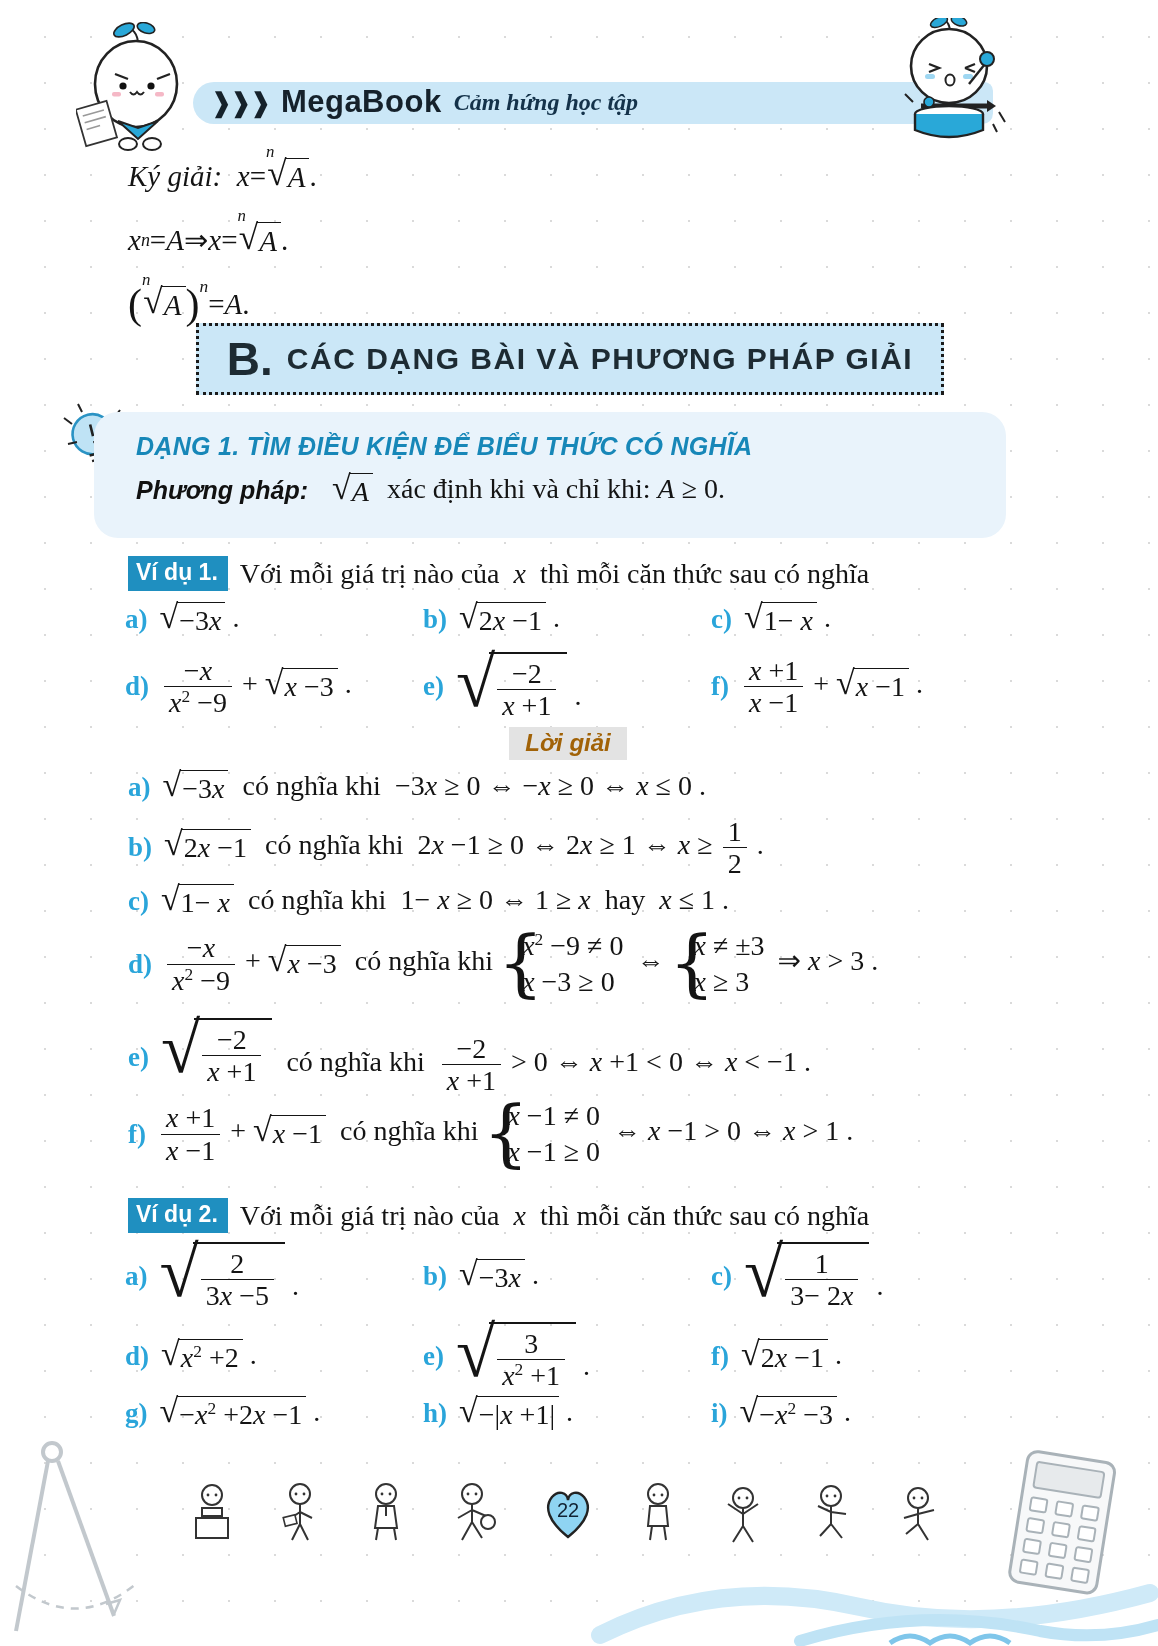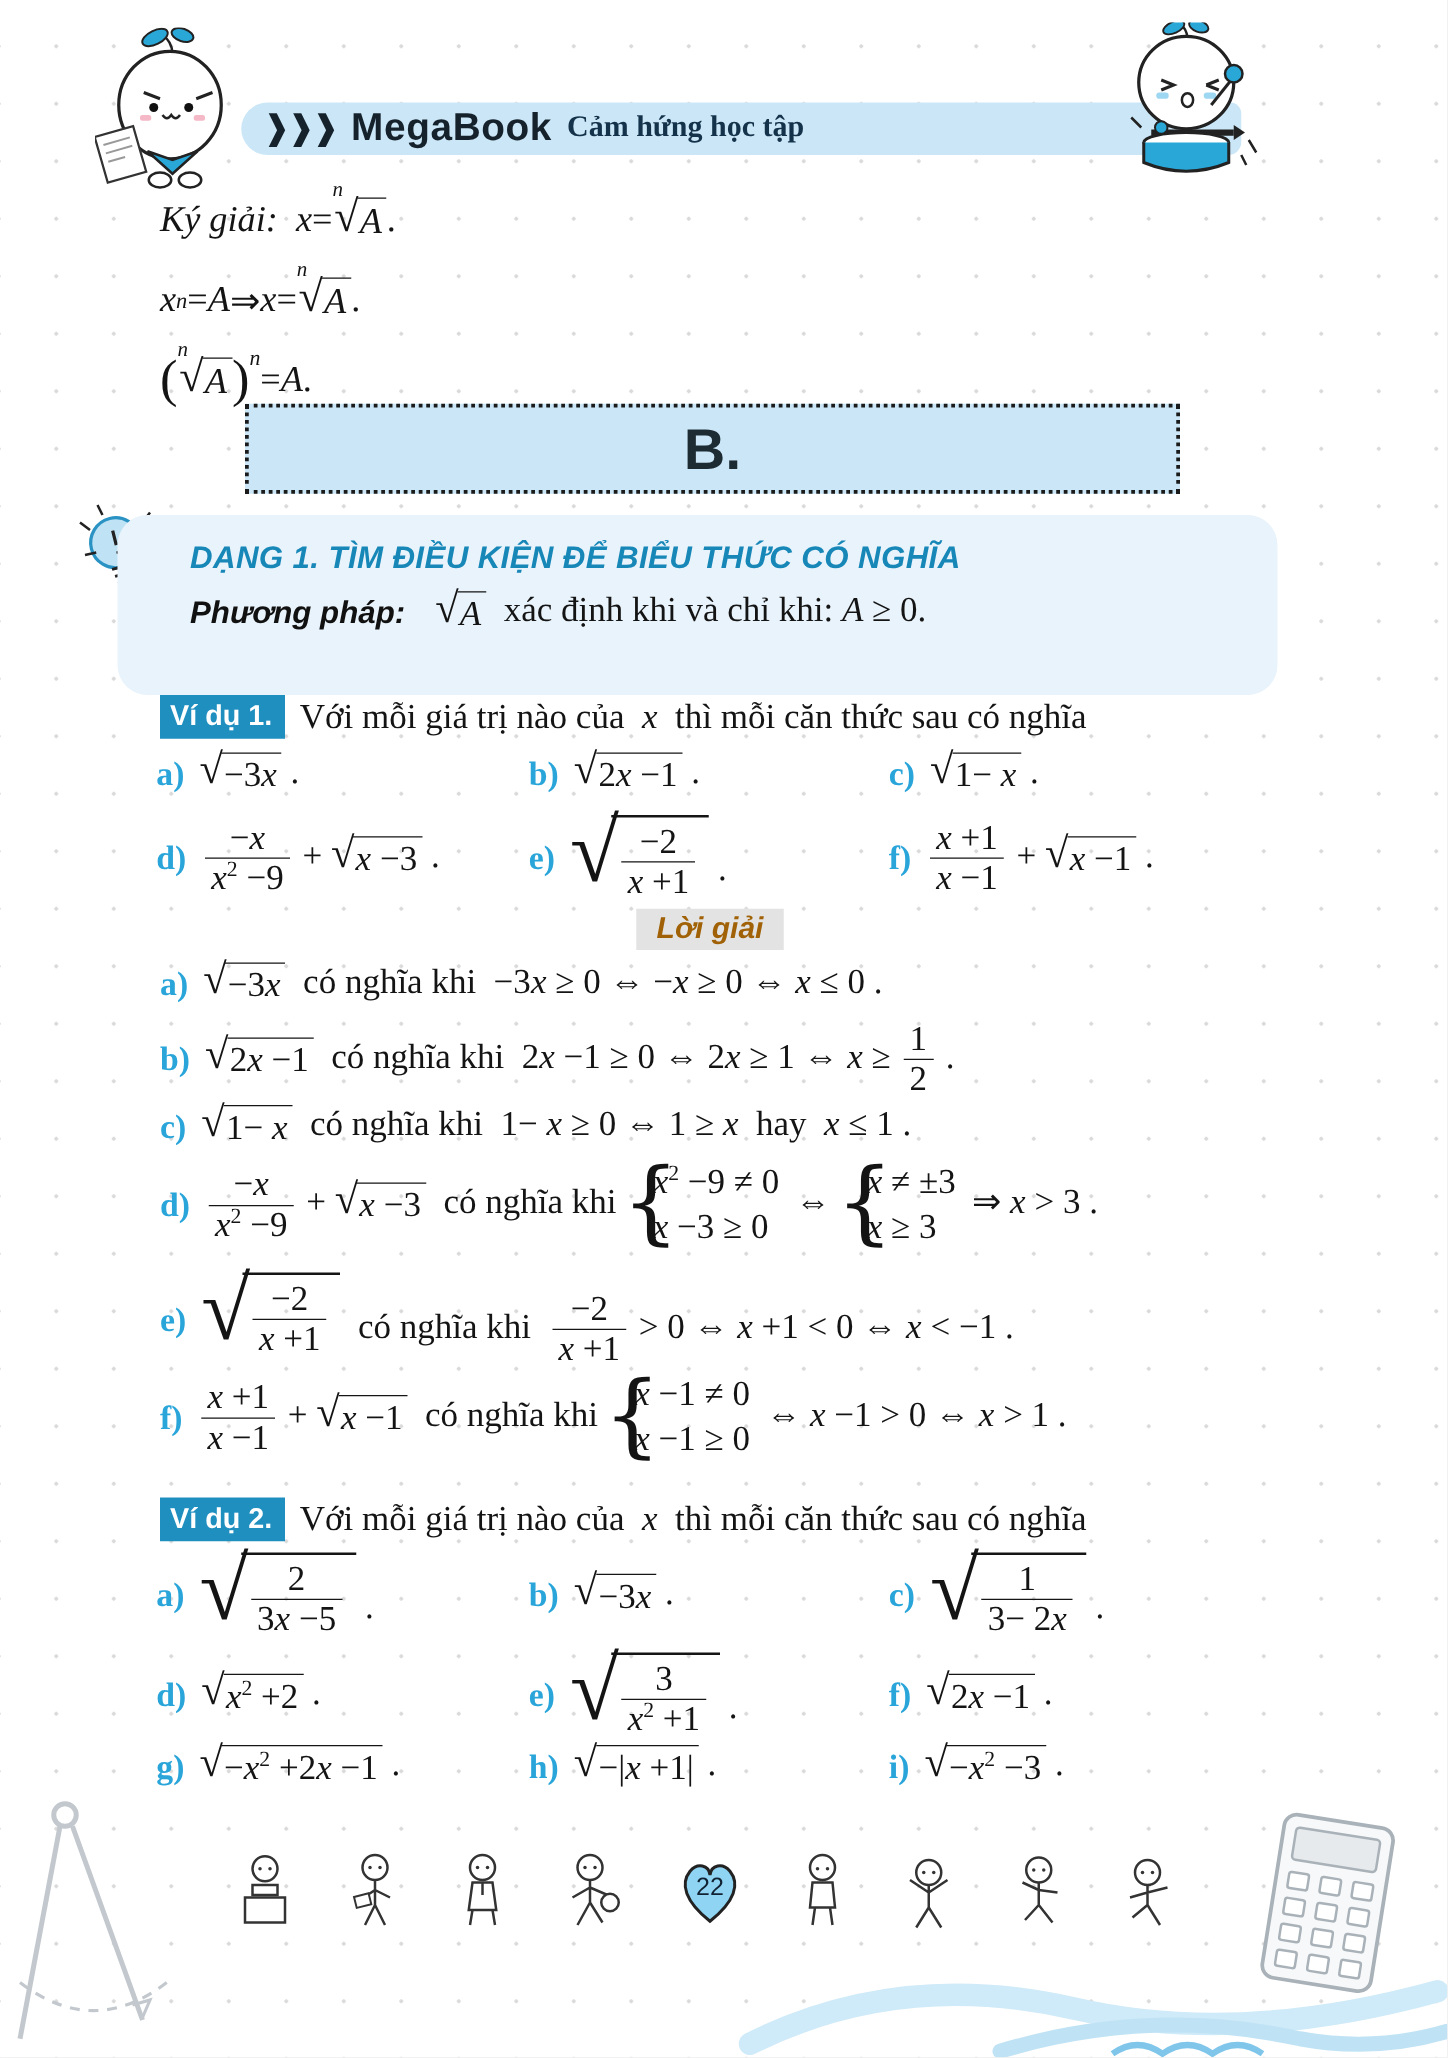--- a/index.html
+++ b/index.html
@@ -7,36 +7,36 @@
         font-family:"Liberation Serif",serif;color:#141414;
         background-image:radial-gradient(circle,#dadada 1.3px,rgba(0,0,0,0) 1.4px);
         background-size:46px 46px;background-position:22px 14px;}
 
   
   .banner{position:absolute;left:193px;top:82px;width:800px;height:42px;background:#cbe7f7;
           border-radius:24px 10px 12px 24px;}
   .logo-row{position:absolute;left:210px;top:84px;display:flex;align-items:center;gap:12px;}
   .logo-mark{font-family:"DejaVu Sans",sans-serif;font-weight:bold;font-size:27px;color:#15212b;letter-spacing:-3px;}
   .logo-text{font-family:"Liberation Sans",sans-serif;font-weight:bold;font-size:31px;color:#15212b;letter-spacing:0.5px;}
-  .tagline{font-family:"Liberation Serif",serif;font-weight:bold;font-size:24px;color:#14324a;}
+  .tagline{font-family:"Liberation Serif",serif;font-style:italic;font-weight:bold;font-size:24px;color:#14324a;}
   .mascot{position:absolute;}
 
   
   .notation{position:absolute;left:128px;top:152px;font-size:29px;}
   .nline{margin-bottom:16px;height:48px;display:flex;align-items:center;}
 
   
   .section-b{position:absolute;left:196px;top:323px;width:748px;height:72px;background:#cbe7f7;
              border:3px dotted #1b1b1b;box-sizing:border-box;display:flex;align-items:center;justify-content:center;gap:14px;
              font-family:"Liberation Sans",sans-serif;color:#1d2b33;}
   .b-prefix{font-size:46px;font-weight:bold;}
   .b-title{font-size:30px;font-weight:bold;letter-spacing:1.5px;}
 
   
-  .dang-panel{position:absolute;left:94px;top:412px;width:912px;height:144px;background:#e9f3fb;border-radius:24px;padding-left:16px;}
+  .dang-panel{position:absolute;left:94px;top:412px;width:912px;height:126px;background:#e9f3fb;border-radius:24px;}
   .dang-title{margin:20px 0 0 42px;font-family:"Liberation Sans",sans-serif;font-weight:bold;font-style:italic;
               font-size:25px;color:#1787b8;letter-spacing:0.3px;}
   .method{margin:12px 0 0 42px;font-size:28px;display:flex;align-items:center;gap:24px;}
   .method-label{font-family:"Liberation Sans",sans-serif;font-weight:bold;font-style:italic;font-size:25px;color:#111;}
 
   
   .vd-header{position:absolute;left:128px;display:flex;align-items:center;gap:12px;font-size:28px;}
   .badge{background:#1f8fc0;color:#fff;font-family:"Liberation Sans",sans-serif;font-weight:bold;
          font-size:23px;padding:3px 10px 5px 8px;}
 
@@ -144,20 +144,21 @@
         </span>.</div>
     <div class="nline math"><span class="par">(</span><span class="sqrt">
           <sup class="deg"><i>n</i></sup>
           <span class="rs">√</span>
           <u><i>A</i></u>
         </span><span class="par">)</span><sup class="oe"><i>n</i></sup> = <i>A</i>.</div>
   </div>
 
   <div class="section-b">
     <span class="b-prefix">B.</span>
+    <span class="b-title">CÁC DẠNG BÀI VÀ PHƯƠNG PHÁP GIẢI</span>
   </div>
 
   <svg class="decor" style="left:58px;top:400px" width="72" height="88" viewBox="0 0 72 88">
     <g transform="rotate(-14 36 40)">
       <circle cx="36" cy="34" r="20" fill="#bfe3f5" stroke="#2a93c4" stroke-width="2.6"></circle>
       <path d="M36 24 v12 M36 41 v2" stroke="#222" stroke-width="2.6"></path>
       <path d="M28 54 h16 M29 60 h14 M30 66 h12" stroke="#222" stroke-width="2.4"></path>
     </g>
     <path d="M6 18 l8 6 M10 44 l9 -2 M62 10 l-6 8 M68 36 l-9 2 M20 4 l4 8" stroke="#222" stroke-width="2"></path>
   </svg>

